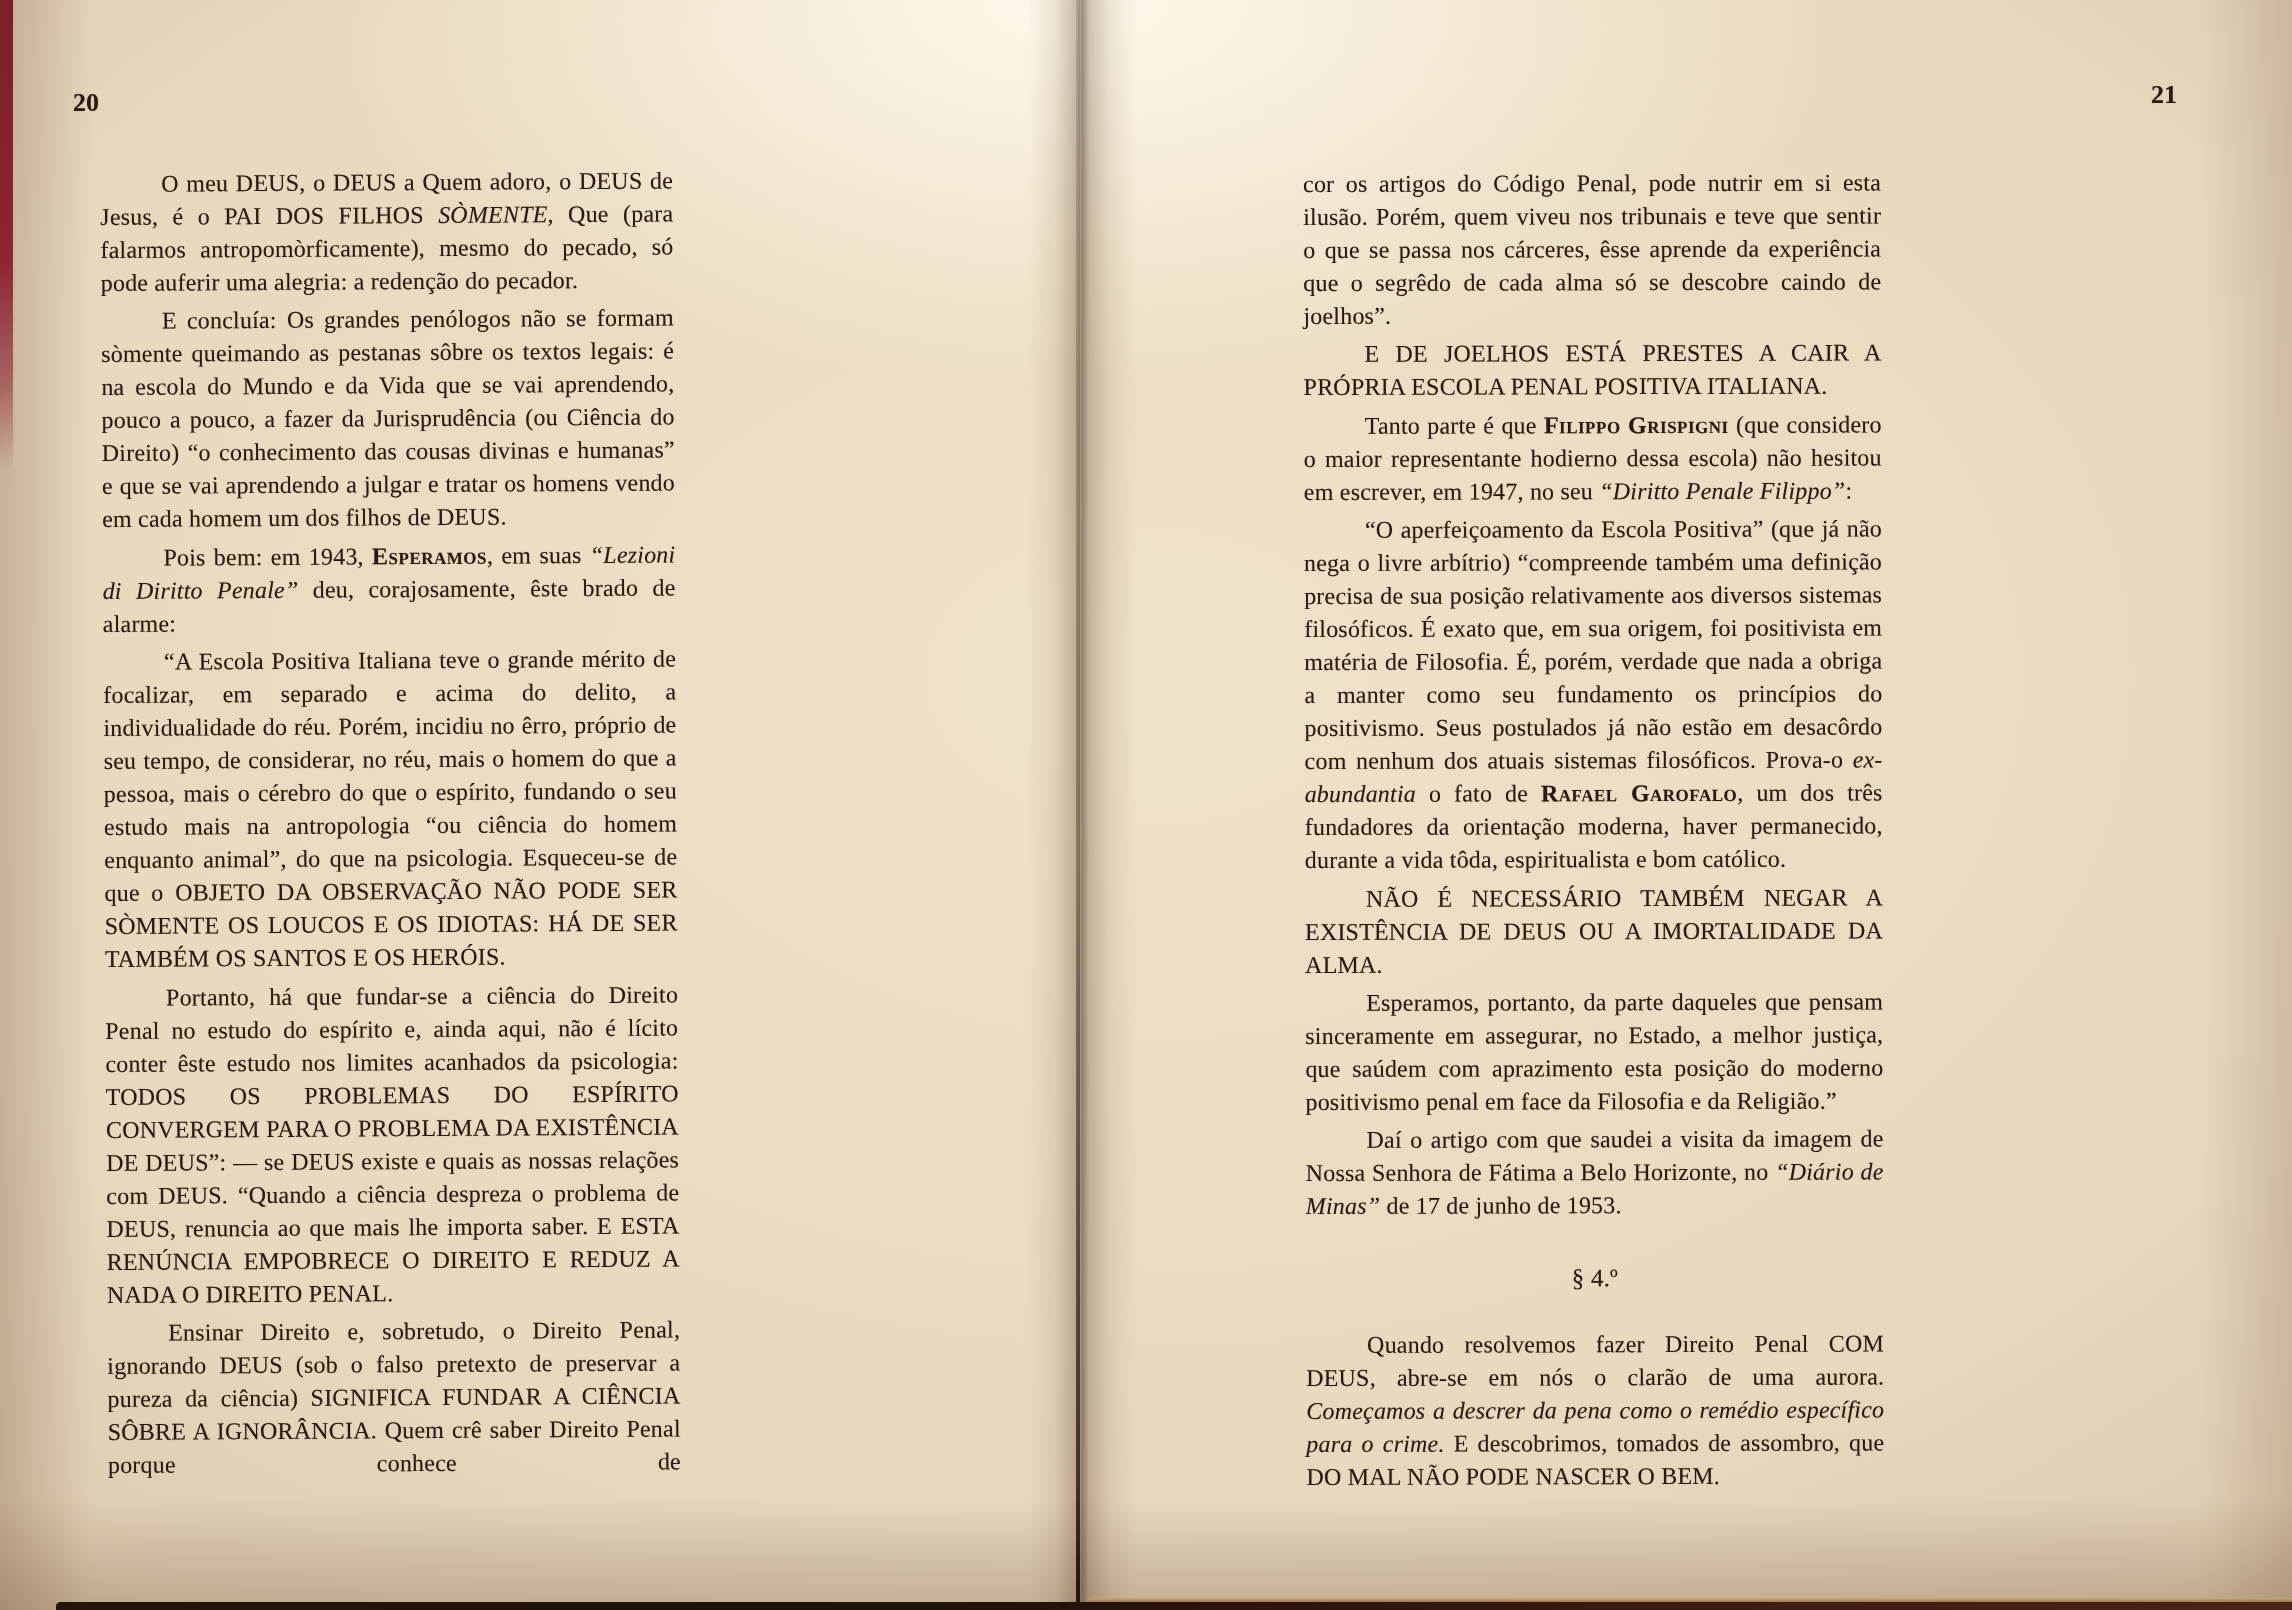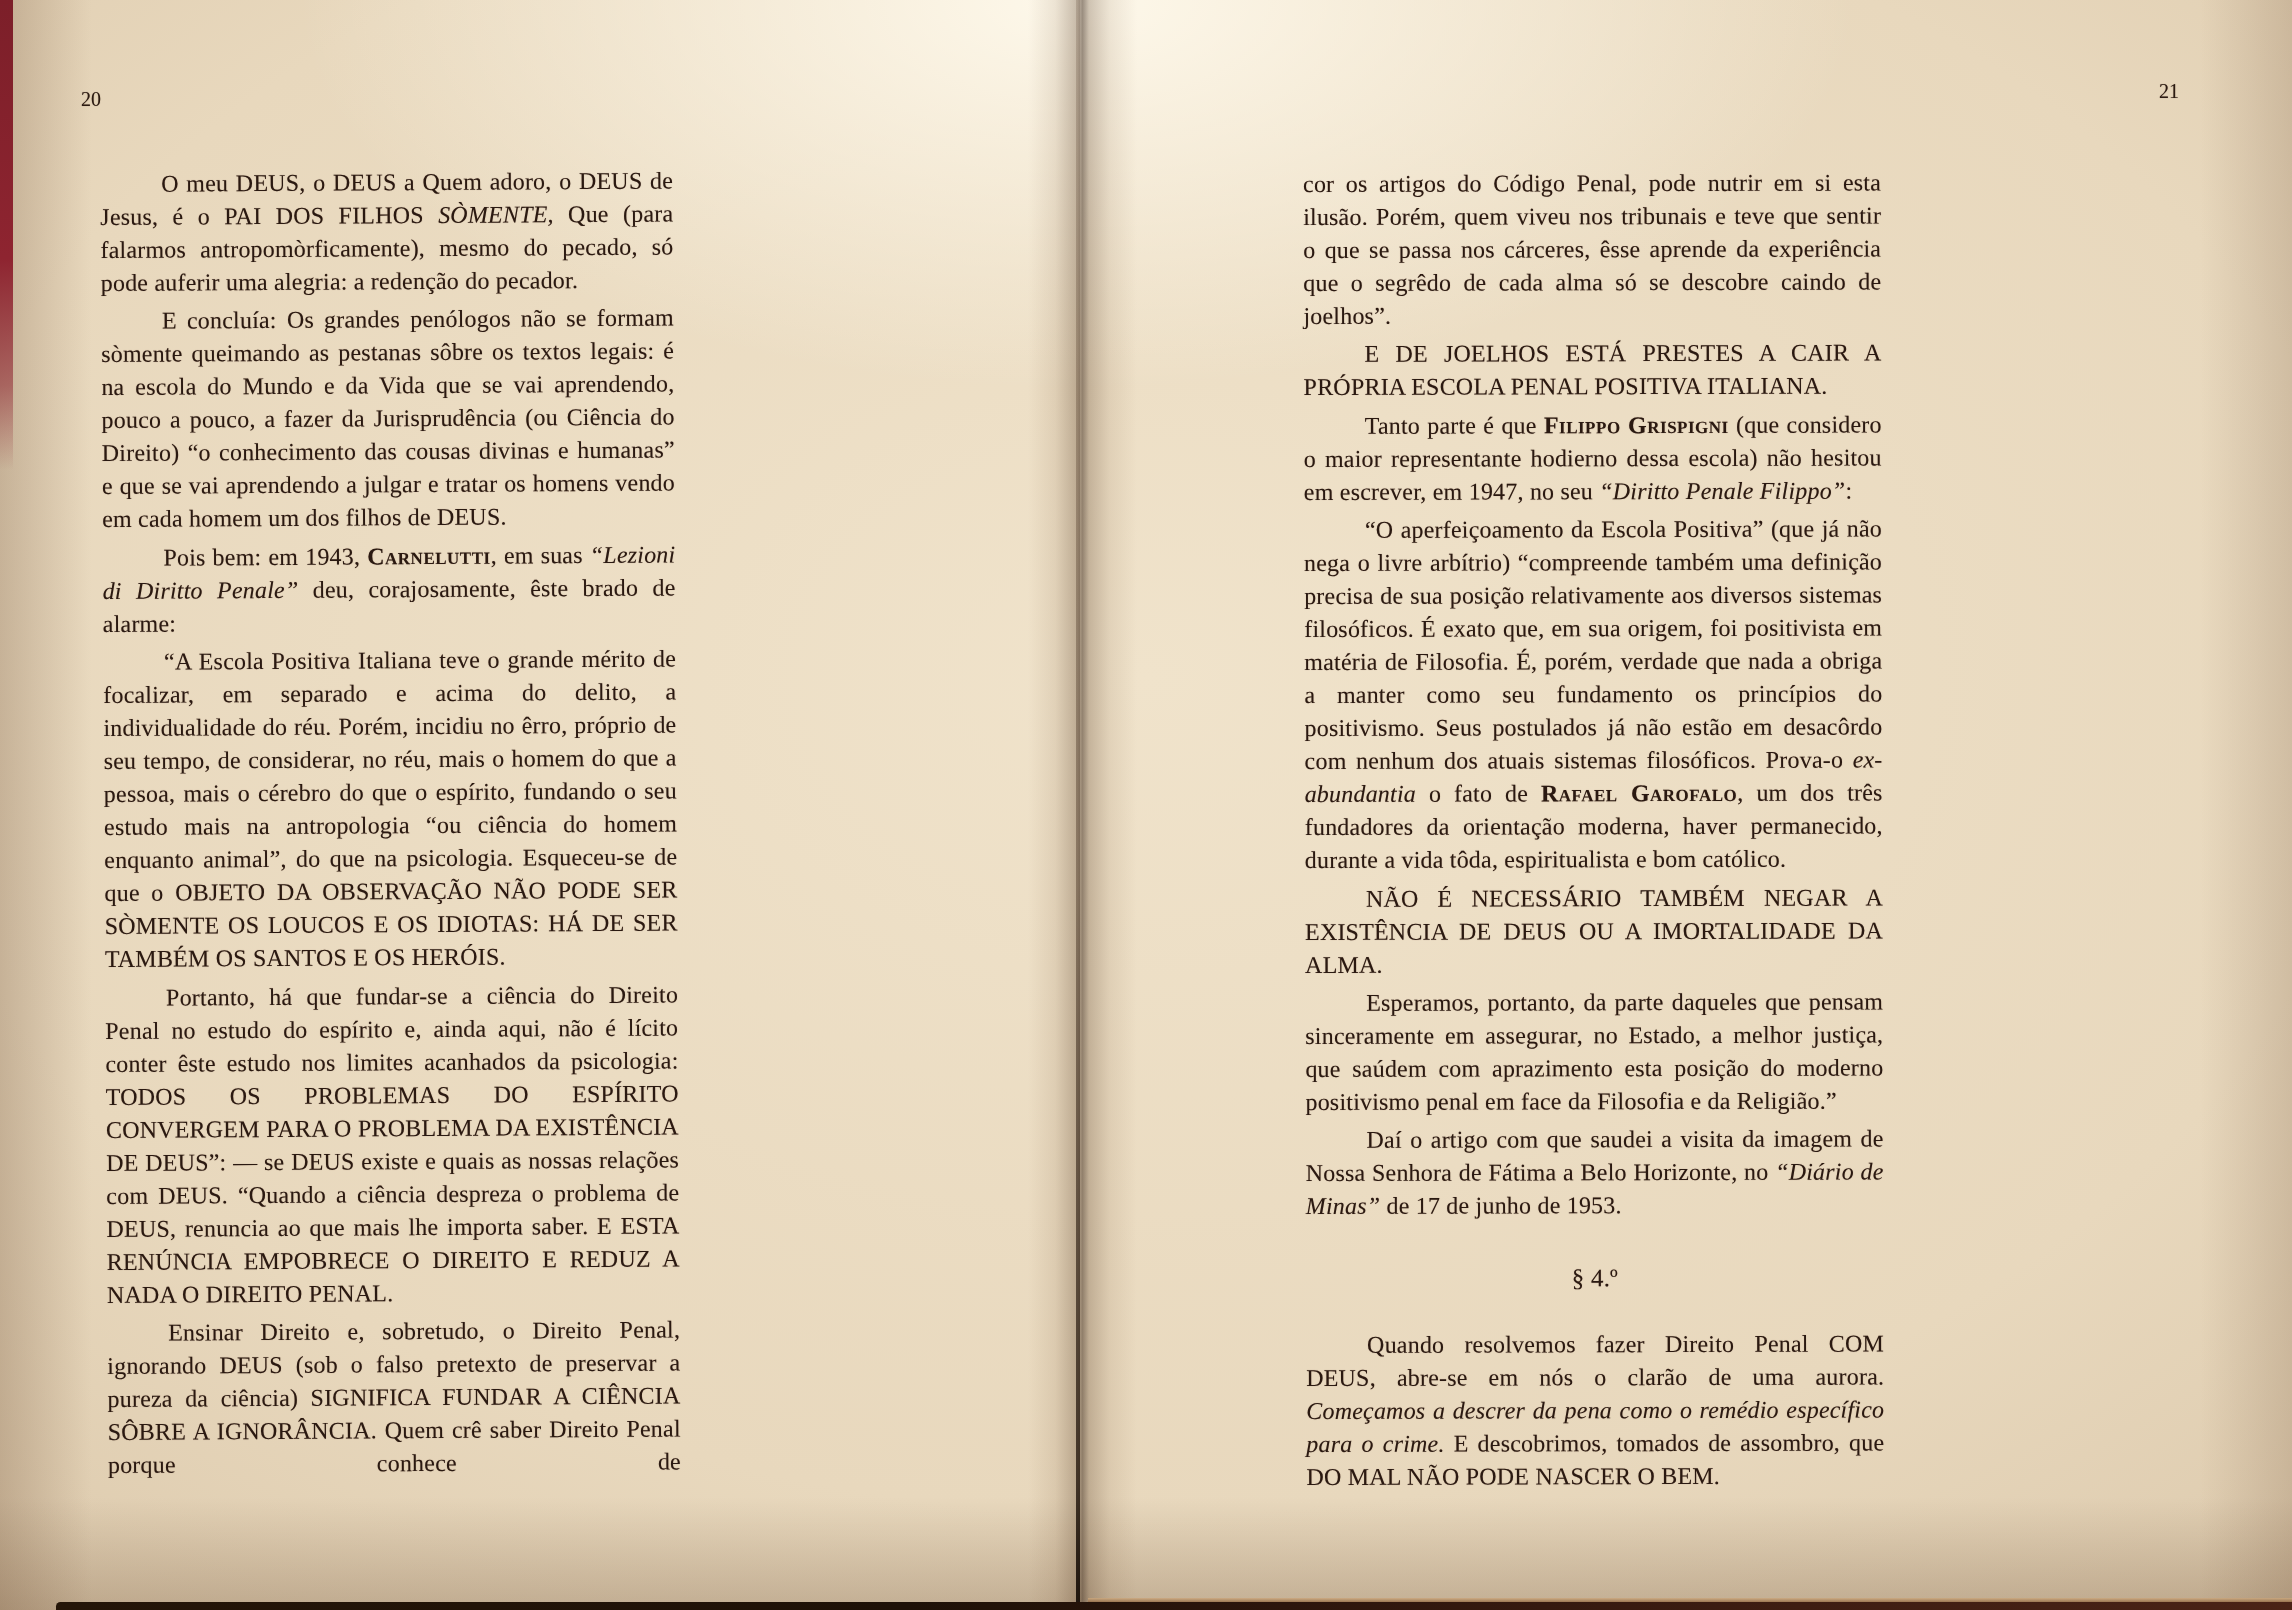--- a/index.html
+++ b/index.html
@@ -38,24 +38,23 @@
     position: absolute; left: 56px; right: 0; bottom: 0; height: 8px;
     border-radius: 4.5px 0 0 0;
     background: linear-gradient(90deg, #241508 0%, #1e1107 38%, #2c150c 55%, #3e1d12 78%, #4a2316 100%);
   }
   .bottom-pages-edge {
     position: absolute; left: 1088px; right: 0; bottom: 8px; height: 4.5px;
     background: linear-gradient(180deg, rgba(205,170,128,.85), rgba(150,110,72,.85));
   }
   .page-number {
     position: absolute;
-    font-size: 20px; font-weight: 400;
+    font-size: 26px; font-weight: 700;
     color: #2b1b12;
     text-shadow: 0 0 0.9px rgba(60,25,12,.45);
-    margin-left: 8px;
   }
   #num-left  { left: 73px;   top: 88px; }
   #num-right { left: 2151px; top: 80px; }
   .text-col {
     position: absolute; top: 168px;
     font-size: 24px; line-height: 33px;
     text-align: justify;
     color: #2a1911;
     letter-spacing: 0.2px;
     text-shadow: 0 0 0.9px rgba(70,28,14,.38);
@@ -84,21 +83,21 @@
   <div class="fold-line"></div>
   <div class="bottom-pages-edge"></div>
   <div class="bottom-edge"></div>
 
   <div class="page-number" id="num-left">20</div>
   <div class="page-number" id="num-right">21</div>
 
   <div class="text-col" id="col-left">
     <p><span>O meu DEUS, o DEUS a Quem adoro, o DEUS de Jesus, é o PAI DOS FILHOS </span><span class="it">SÒMENTE,</span><span> Que (para falarmos antropomòrficamente), mesmo do pecado, só pode auferir uma alegria: a redenção do pecador.</span></p>
     <p><span>E concluía: Os grandes penólogos não se formam sòmente queimando as pestanas sôbre os textos legais: é na escola do Mundo e da Vida que se vai aprendendo, pouco a pouco, a fazer da Jurisprudência (ou Ciência do Direito) “o conhecimento das cousas divinas e humanas” e que se vai aprendendo a julgar e tratar os homens vendo em cada homem um dos filhos de DEUS.</span></p>
-    <p><span>Pois bem: em 1943, </span><span class="sc">Carnelutti</span><span>, em suas </span><span class="it">“Lezioni di Diritto Penale”</span><span> deu, corajosamente, êste brado de alarme:</span></p>
+    <p><span>Pois bem: em 1943, </span><span class="sc">Esperamos</span><span>, em suas </span><span class="it">“Lezioni di Diritto Penale”</span><span> deu, corajosamente, êste brado de alarme:</span></p>
     <p><span>“A Escola Positiva Italiana teve o grande mérito de focalizar, em separado e acima do delito, a individualidade do réu. Porém, incidiu no êrro, próprio de seu tempo, de considerar, no réu, mais o homem do que a pessoa, mais o cérebro do que o espírito, fundando o seu estudo mais na antropologia “ou ciência do homem enquanto animal”, do que na psicologia. Esqueceu-se de que o OBJETO DA OBSERVAÇÃO NÃO PODE SER SÒMENTE OS LOUCOS E OS IDIOTAS: HÁ DE SER TAMBÉM OS SANTOS E OS HERÓIS.</span></p>
     <p><span>Portanto, há que fundar-se a ciência do Direito Penal no estudo do espírito e, ainda aqui, não é lícito conter êste estudo nos limites acanhados da psicologia: TODOS OS PROBLEMAS DO ESPÍRITO CONVERGEM PARA O PROBLEMA DA EXISTÊNCIA DE DEUS”: — se DEUS existe e quais as nossas relações com DEUS. “Quando a ciência despreza o problema de DEUS, renuncia ao que mais lhe importa saber. E ESTA RENÚNCIA EMPOBRECE O DIREITO E REDUZ A NADA O DIREITO PENAL.</span></p>
     <p class="cont"><span>Ensinar Direito e, sobretudo, o Direito Penal, ignorando DEUS (sob o falso pretexto de preservar a pureza da ciência) SIGNIFICA FUNDAR A CIÊNCIA SÔBRE A IGNORÂNCIA. Quem crê saber Direito Penal porque conhece de</span></p>
   </div>
 
   <div class="text-col" id="col-right">
     <p class="noindent"><span>cor os artigos do Código Penal, pode nutrir em si esta ilusão. Porém, quem viveu nos tribunais e teve que sentir o que se passa nos cárceres, êsse aprende da experiência que o segrêdo de cada alma só se descobre caindo de joelhos”.</span></p>
     <p><span>E DE JOELHOS ESTÁ PRESTES A CAIR A PRÓPRIA ESCOLA PENAL POSITIVA ITALIANA.</span></p>
     <p><span>Tanto parte é que </span><span class="sc">Filippo Grispigni</span><span> (que considero o maior representante hodierno dessa escola) não hesitou em escrever, em 1947, no seu </span><span class="it">“Diritto Penale Filippo”</span><span>:</span></p>
     <p><span>“O aperfeiçoamento da Escola Positiva” (que já não nega o livre arbítrio) “compreende também uma definição precisa de sua posição relativamente aos diversos sistemas filosóficos. É exato que, em sua origem, foi positivista em matéria de Filosofia. É, porém, verdade que nada a obriga a manter como seu fundamento os princípios do positivismo. Seus postulados já não estão em desacôrdo com nenhum dos atuais sistemas filosóficos. Prova-o </span><span class="it">ex-abundantia</span><span> o fato de </span><span class="sc">Rafael Garofalo</span><span>, um dos três fundadores da orientação moderna, haver permanecido, durante a vida tôda, espiritualista e bom católico.</span></p>

